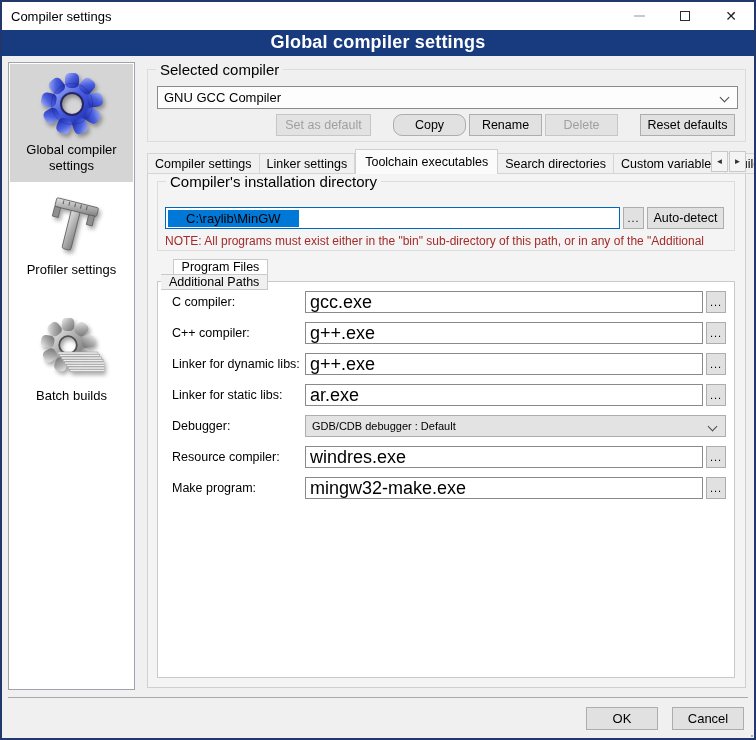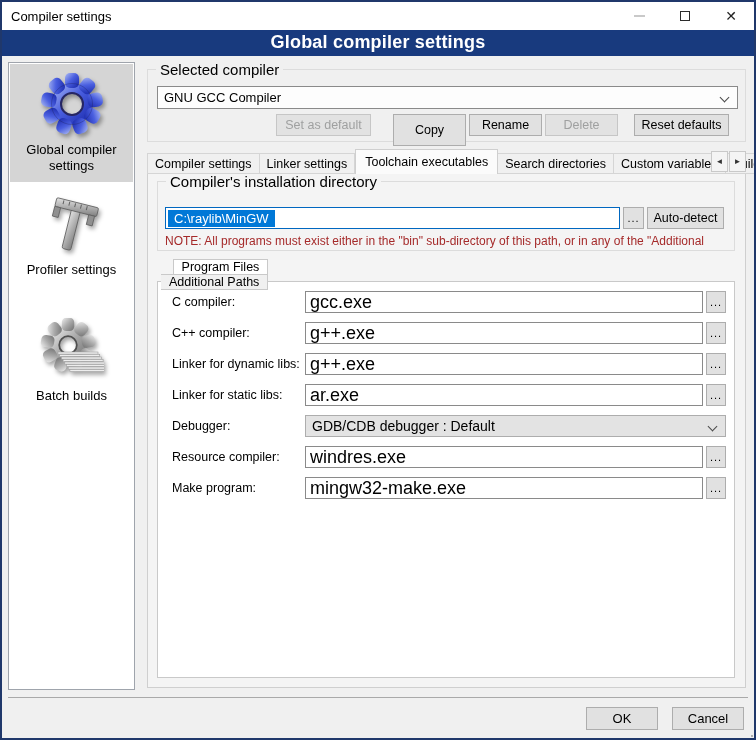--- a/index.html
+++ b/index.html
@@ -46,35 +46,35 @@
        padding:0 7px;font-size:12.5px;white-space:nowrap;}
   .tab:first-child{border-left:1px solid #D5D5D5;}
   .tab.sel{height:25px;background:#FBFBFB;border:1px solid #CFCFCF;border-bottom:none;z-index:3;padding:0 9px;}
   .tab.clip{width:40px;overflow:hidden;padding-right:0;}
   .tabscroll{position:absolute;right:8px;top:149px;display:flex;z-index:4;}
   .scrollbtn{width:17px;height:21px;background:#F4F4F4;border:1px solid #C9C9C9;font-size:8px;color:#333;
              display:flex;align-items:center;justify-content:center;margin-left:1px;}
   
   .page{position:absolute;left:145px;top:170px;width:599px;height:516px;background:#F4F4F4;border:1px solid #CFCFCF;}
   .pathbox{position:absolute;background:#FFF;border:1px solid #0067C0;display:flex;align-items:center;padding-left:2px;font-size:13px;}
-  .pathbox .selx{background:#0078D7;color:#ffffff;padding:1px 6px;}
+  .pathbox .selx{background:#0078D7;color:#000000;padding:1px 18px;}
   .note{position:absolute;font-size:12px;color:#A52A2A;white-space:nowrap;overflow:hidden;width:564px;}
   
   .subtabs{position:absolute;left:13px;top:86px;display:flex;align-items:flex-end;height:23px;z-index:2;flex-direction:column;}
   .stab{height:19px;background:#F0F0F0;border:1px solid #C9C9C9;border-left:none;display:flex;align-items:center;padding:0 8px;font-size:12.5px;}
   .stab.sel{height:23px;background:#FFF;border:1px solid #C9C9C9;border-bottom:none;z-index:3;}
   .stab:first-child{border-left:1px solid #C9C9C9;}
   .panel{position:absolute;left:9px;top:108px;width:578px;height:397px;background:#FFF;border:1px solid #C9C9C9;}
   .frow{position:absolute;left:0;width:100%;height:22px;}
   .flabel{position:absolute;left:14px;top:4px;font-size:12.5px;}
   .finput{position:absolute;left:147px;top:0;width:398px;height:22px;border:1px solid #8A8A8A;background:#FFF;
           font-family:"Liberation Sans",sans-serif;font-size:18px;padding:0 4px;outline:none;}
   .browse{position:absolute;width:21px;height:22px;font-size:11px;letter-spacing:1px;}
   .panel .browse{left:548px;top:0;width:20px;}
-  .combo.dbg{position:absolute;left:147px;top:0;width:421px;height:22px;font-size:14px;}
+  .combo.dbg{position:absolute;left:147px;top:0;width:421px;height:22px;font-size:11px;}
   
   .sep{position:absolute;left:6px;top:695px;width:740px;height:1px;background:#A9A9A9;}
   .okbtn{position:absolute;right:96px;top:705px;width:72px;height:23px;font-size:13px;}
   .cancelbtn{position:absolute;right:10px;top:705px;width:72px;height:23px;font-size:13px;}
   .grip{position:absolute;right:5px;bottom:5px;width:2px;height:2px;background:transparent;
         box-shadow:8px 0 #AFAFAF,4px 4px #AFAFAF,8px 4px #AFAFAF,0 8px #AFAFAF,4px 8px #AFAFAF,8px 8px #AFAFAF;}
 </style>
 </head>
 <body>
 
@@ -200,24 +200,24 @@
   </div>
 
   <div class="group g-gray" style="left:145px;top:67px;width:599px;height:73px;">
     <span class="glabel">Selected compiler</span>
     <div class="combo" style="position:absolute;left:9px;top:16px;width:581px;height:23px;">
       <span>GNU GCC Compiler</span>
       <i class="chev"></i>
     </div>
     <div style="position:absolute;left:9px;top:44px;width:581px;display:flex;">
       <button class="btn disabled" disabled="" style="margin-left:119px;width:95px;height:22px;">Set as default</button>
-      <button class="btn" style="margin-left:22px;width:73px;height:32px;">Copy</button>
+      <button class="btn" style="margin-left:22px;width:73px;height:22px;border-radius:9px;">Copy</button>
       <button class="btn" style="margin-left:3px;width:73px;height:22px;">Rename</button>
       <button class="btn disabled" disabled="" style="margin-left:3px;width:73px;height:22px;">Delete</button>
-      <button class="btn" style="margin-left:16px;width:95px;height:22px;">Reset defaults</button>
+      <button class="btn" style="margin-left:22px;width:95px;height:22px;">Reset defaults</button>
     </div>
   </div>
 
   <div class="tabrow">
     <div class="tab">Compiler settings</div>
     <div class="tab">Linker settings</div>
     <div class="tab sel">Toolchain executables</div>
     <div class="tab">Search directories</div>
     <div class="tab">Custom variables</div>
     <div class="tab clip">Build</div>

